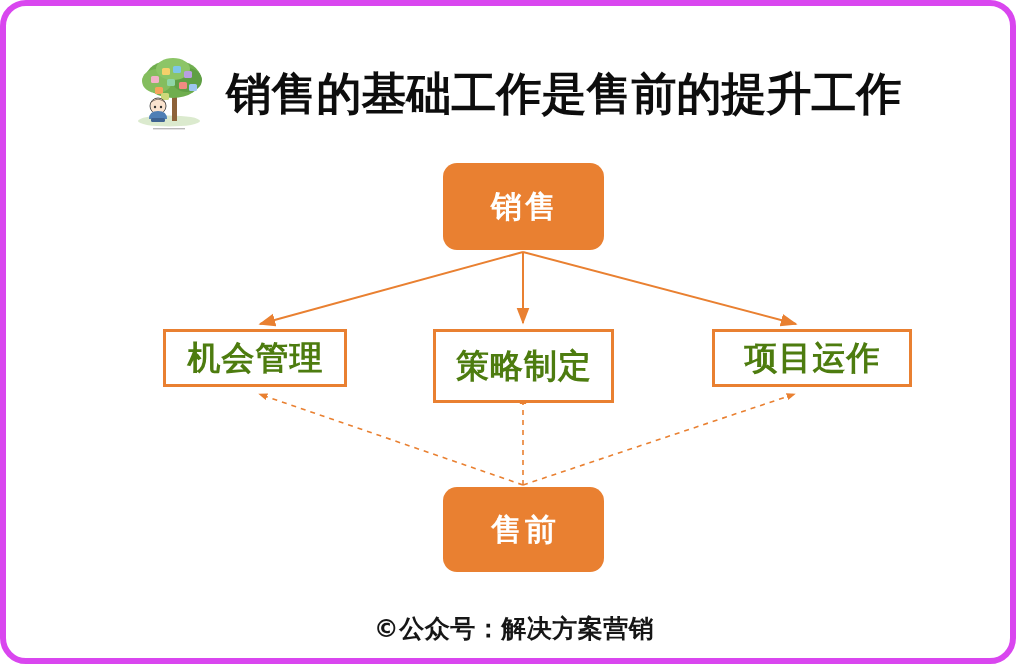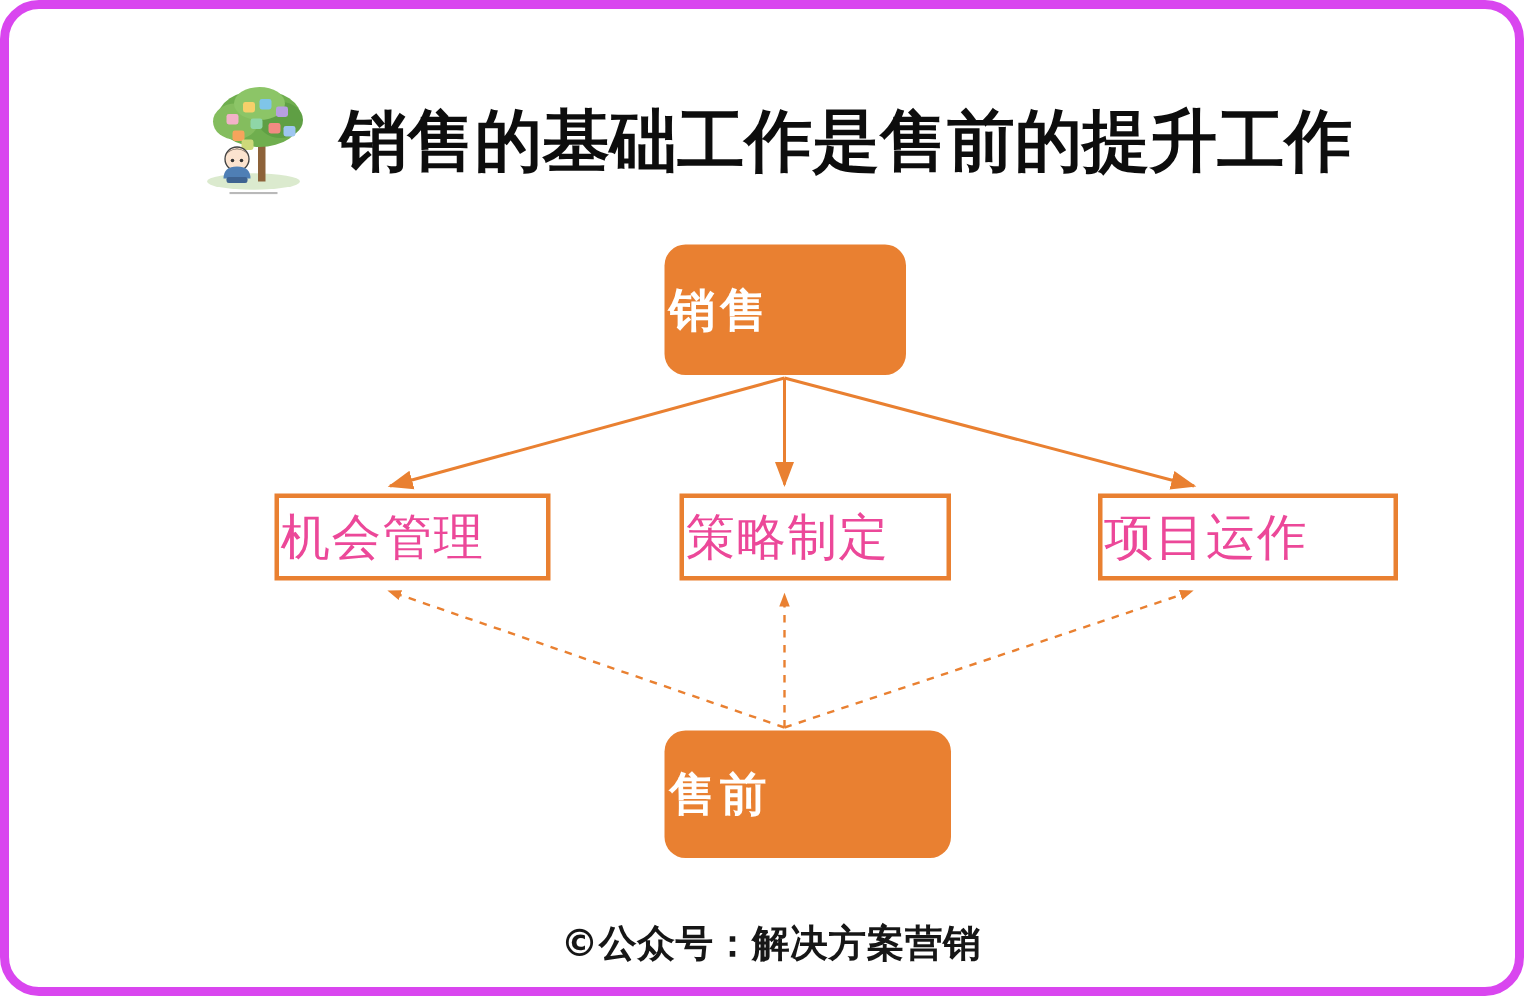--- a/index.html
+++ b/index.html
@@ -84,49 +84,49 @@
     width: 1016px;
     height: 664px;
   }
 
   
   .node {
     position: absolute;
     box-sizing: border-box;
     display: flex;
     align-items: center;
+    justify-content: center;
     text-align: center;
   }
   .node-solid {
     background: #e98031;
     border-radius: 14px;
     color: #ffffff;
     font-family: "DejaVu Sans", "Liberation Sans", sans-serif;
     font-weight: 700;
     font-size: 31px;
     letter-spacing: 3px;
     text-indent: 3px;
   }
   .node-outline {
     background: #ffffff;
     border: 3px solid #e98031;
     border-radius: 0;
-    color: #ec4899;
+    color: #4d7c0f;
     font-family: "DejaVu Serif", "Liberation Serif", serif;
     font-size: 33px;
-    font-weight: 400;
+    font-weight: 700;
     letter-spacing: 1px;
     text-indent: 1px;
-    margin-left: 20px;
   }
 
   #node-sales   { left: 437px; top: 157px;  width: 161px; height: 87px;  }
-  #node-presale { left: 437px; top: 481px;  width: 191px; height: 85px;  }
+  #node-presale { left: 437px; top: 481px;  width: 161px; height: 85px;  }
   #node-opp     { left: 157px; top: 323px;  width: 184px; height: 58px;  }
-  #node-strategy{ left: 427px; top: 323px;  width: 181px; height: 58px;  }
+  #node-strategy{ left: 427px; top: 323px;  width: 181px; height: 74px;  }
   #node-project { left: 706px; top: 323px;  width: 200px; height: 58px;  }
 
   
   .footer {
     position: absolute;
     left: 0;
     top: 606px;
     width: 1016px;
     text-align: center;
     font-family: "DejaVu Sans", "Liberation Sans", sans-serif;

